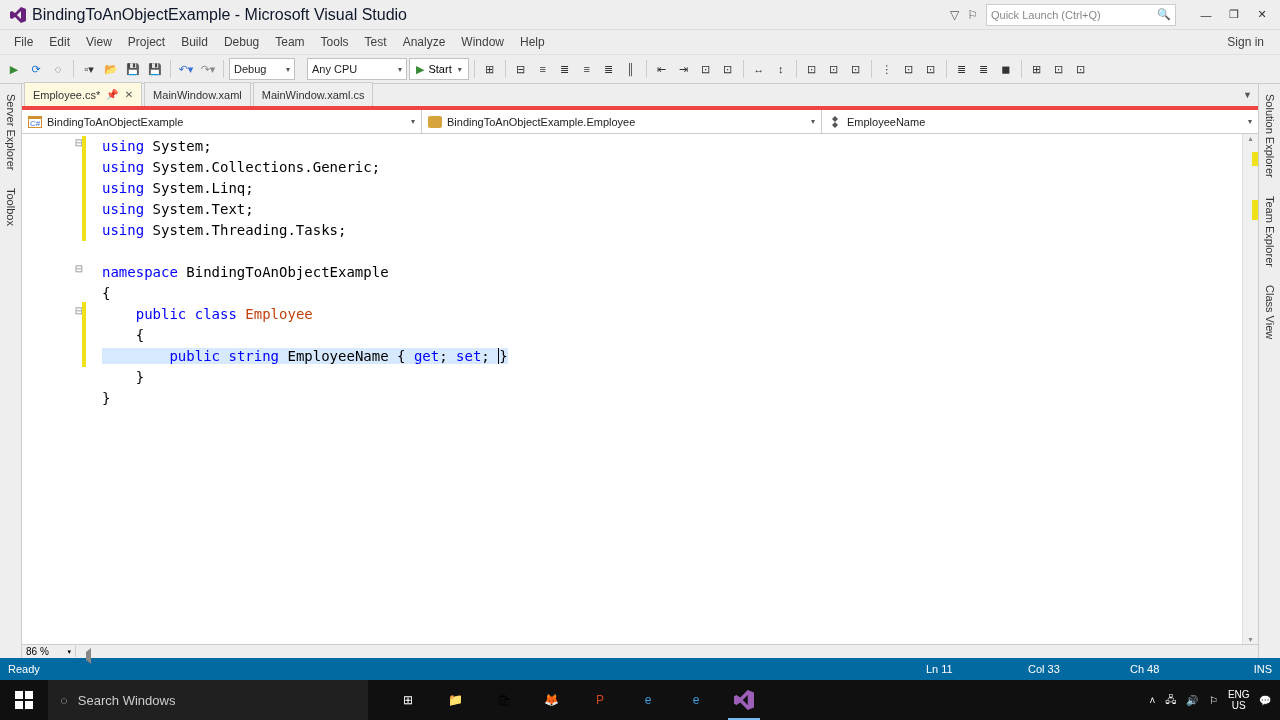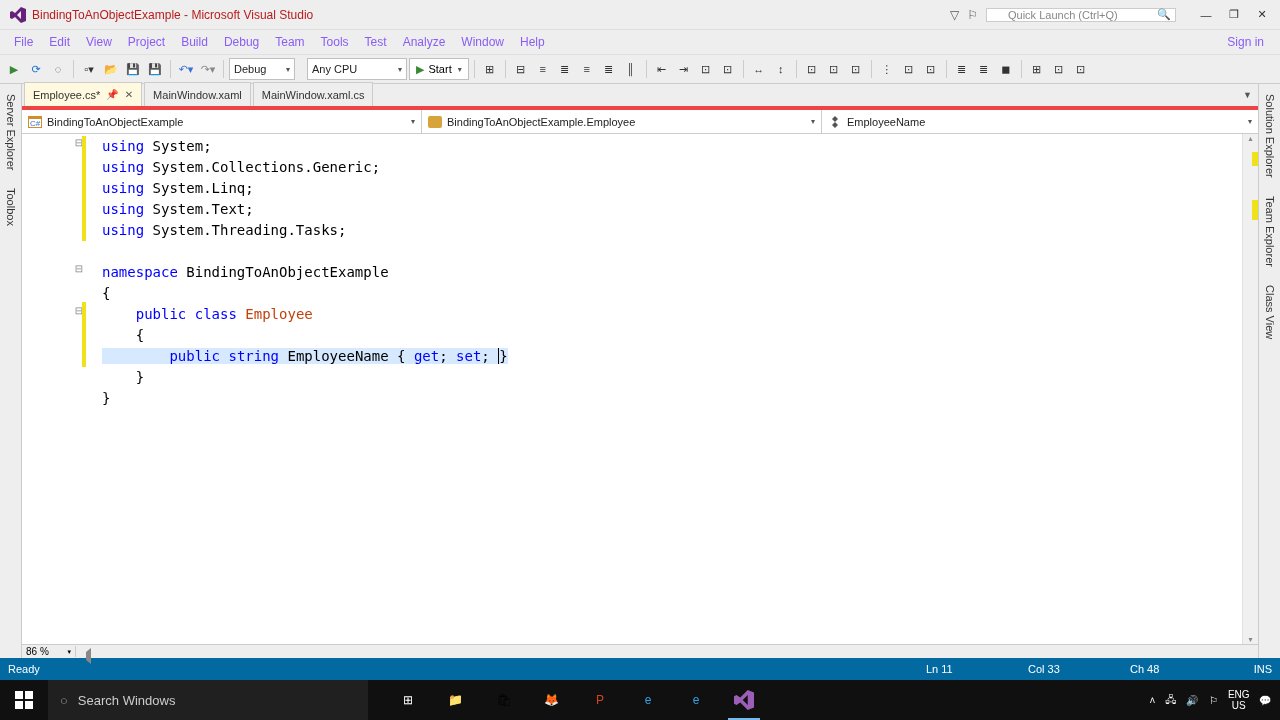--- a/index.html
+++ b/index.html
@@ -1,27 +1,27 @@
 <!DOCTYPE html>
 <html><head>
 <meta charset="utf-8">
 <style>
 html,body{margin:0;padding:0;font-family:"Segoe UI",Arial,sans-serif;font-size:12px;background:#eee;overflow:hidden;width:1280px;height:720px}
 *{box-sizing:border-box}
 .titlebar{height:30px;background:#eee;display:flex;align-items:center;padding:0 4px;border-bottom:1px solid #ddd}
 .vs-logo{width:16px;height:16px;margin:0 6px}
-.titlebar .title{font-size:12px;color:#b91c1c}
+.titlebar .title{font-size:16px;color:#0f172a}
 .titlebar .spacer{flex:1}
 .titlebar .right-icons{display:flex;align-items:center;gap:8px}
-.search-box{border:1px solid #ccc;background:#fff;width:190px;height:14px;display:flex;align-items:center;padding:0 21px;color:#888;font-size:11px;position:relative}
+.search-box{border:1px solid #ccc;background:#fff;width:190px;height:22px;display:flex;align-items:center;padding:0 4px;color:#888;font-size:11px;position:relative}
 .search-box .mag{position:absolute;right:4px;color:#555}
 .win-btns{display:flex;margin-left:8px}
 .win-btns div{width:28px;height:22px;display:flex;align-items:center;justify-content:center;color:#333;font-size:11px}
 .menubar{height:24px;background:#eee;display:flex;align-items:center;padding:0 6px}
-.menubar span{padding:2px 8px;color:#8b5cf6}
+.menubar span{padding:2px 8px;color:#404040}
 .menubar .right{margin-left:auto;padding-right:10px}
 .toolbar{height:30px;background:#eee;display:flex;align-items:center;padding:0 4px;border-top:1px solid #e0e0e0;border-bottom:1px solid #ccc;gap:2px}
 .tb-ico{width:20px;height:20px;display:flex;align-items:center;justify-content:center;color:#333;font-size:11px}
 .tb-sep{width:1px;height:18px;background:#ccc;margin:0 3px}
 .green{color:#388a34;font-size:11px}
 .dd{border:1px solid #c0c0c0;background:#fff;height:22px;display:flex;align-items:center;padding:0 4px;font-size:11px;color:#222;position:relative}
 .dd .caret{margin-left:auto;font-size:8px;color:#555;padding-left:8px}
 .start-btn{border:1px solid #c0c0c0;background:#fff;height:22px;display:flex;align-items:center;padding:0 6px;font-size:11px;gap:4px}
 .workarea{display:flex;height:calc(100% - 30px - 24px - 30px - 22px - 40px)}
 .leftrail{width:22px;background:#eee;border-right:1px solid #ccc;display:flex;flex-direction:column;align-items:center;padding-top:6px;gap:10px}

